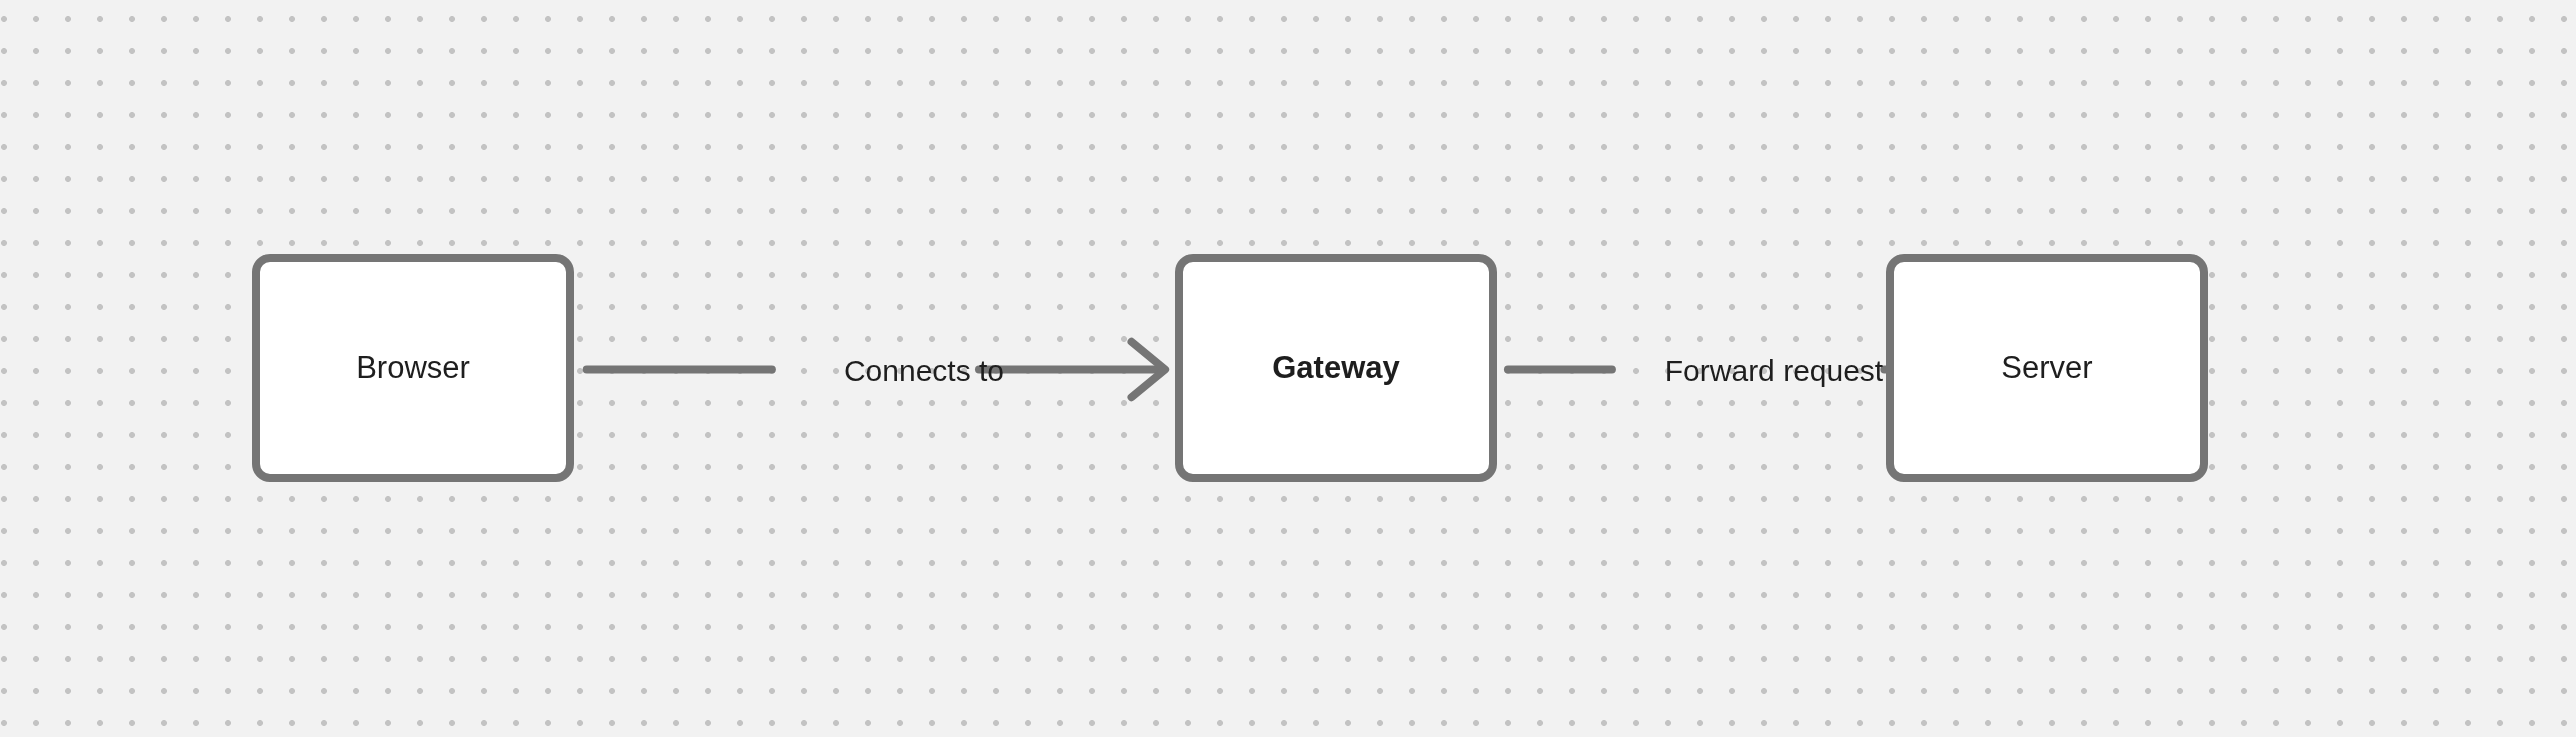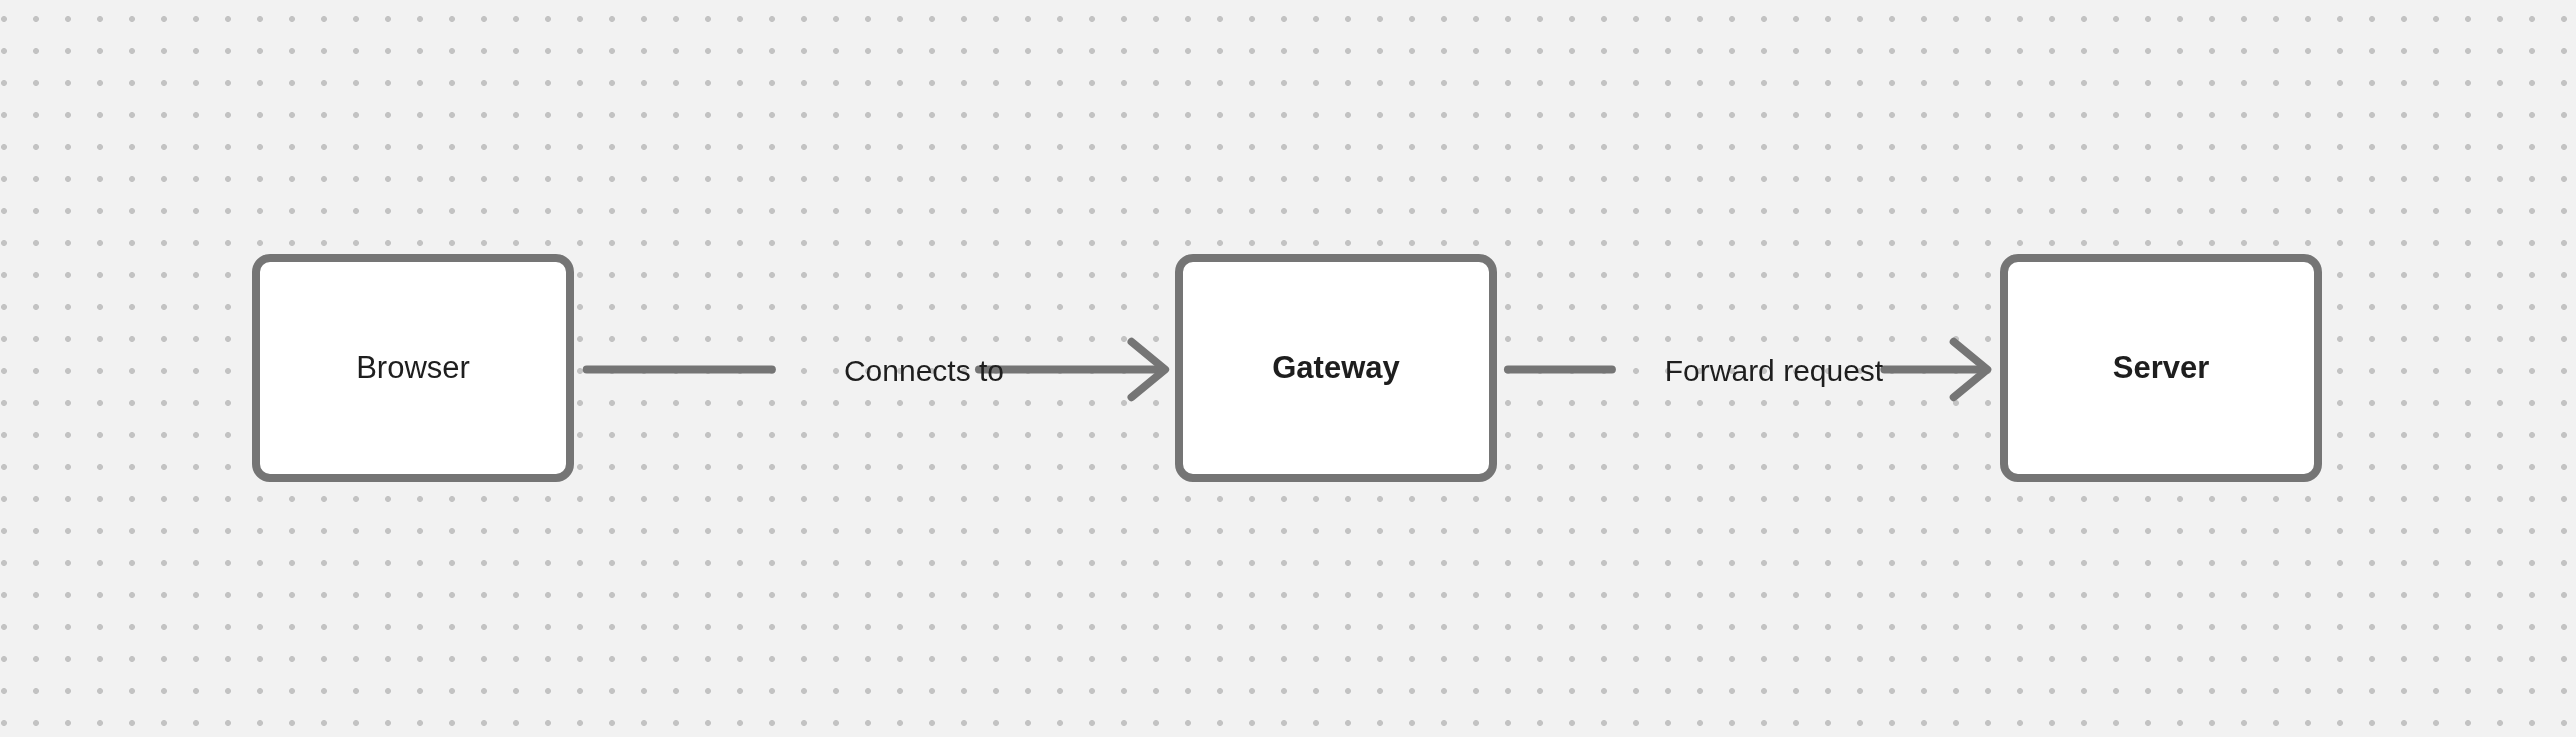--- a/index.html
+++ b/index.html
@@ -42,21 +42,21 @@
     justify-content: center;
   }
   .node-label {
     font-size: 31px;
     line-height: 1.2;
     color: #1e1e1e;
     white-space: nowrap;
   }
   #node-browser { left: 252px; }
   #node-gateway { left: 1175px; font-weight: bold; }
-  #node-server  { left: 2000px; font-weight: bold; }
+  #node-server  { left: 1886px; }
   .edge-label {
     position: absolute;
     transform: translate(-50%, -50%);
     text-align: center;
     font-size: 30px;
     line-height: 45px;
     color: #1e1e1e;
     white-space: nowrap;
   }
   #edge-label-1 { left: 924px;  top: 370px; }

